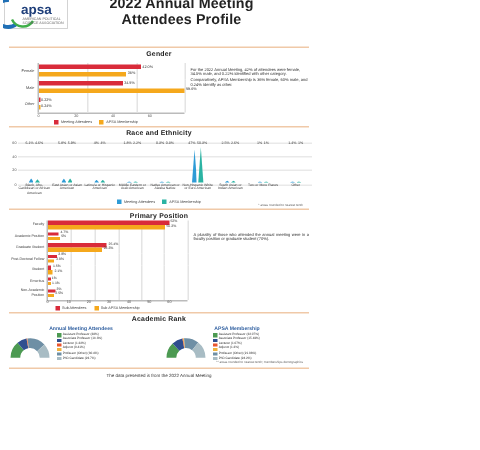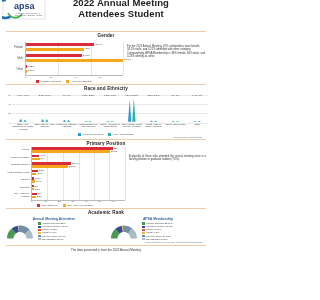--- a/index.html
+++ b/index.html
@@ -91,21 +91,21 @@
         <rect x="1" y="1" width="42" height="22" fill="#fff" stroke="#cfcfcf" stroke-width="0.6"></rect>
         <path d="M4 4 A9 9 0 1 0 9 20" fill="none" stroke="#1F6FB5" stroke-width="2.6"></path>
         <path d="M6 17 A8 8 0 0 0 20 18" fill="none" stroke="#3FAE49" stroke-width="1.6"></path>
         <text x="12" y="13" font-family="Liberation Sans, sans-serif" font-size="9" font-weight="bold" fill="#1F3F7A">apsa</text>
         <text x="13" y="17.5" font-family="Liberation Sans, sans-serif" font-size="2.4" fill="#666">AMERICAN POLITICAL</text>
         <text x="13" y="20" font-family="Liberation Sans, sans-serif" font-size="2.4" fill="#666">SCIENCE ASSOCIATION</text>
       </svg>
     </div>
     <div class="titlewrap">
       <div class="title-l1">2022 Annual Meeting</div>
-      <div class="title-l2">Attendees Student</div>
+      <div class="title-l2">Attendees Profile</div>
     </div>
   </div>
   <div class="rule"></div>
 
   <div class="sect-title" style="margin-top:1px">Gender</div>
   <div class="gender">
     <div class="gchart">
       <div class="bars" id="gender-bars">
           <div class="grow">
       <div class="glabel">Female</div>

